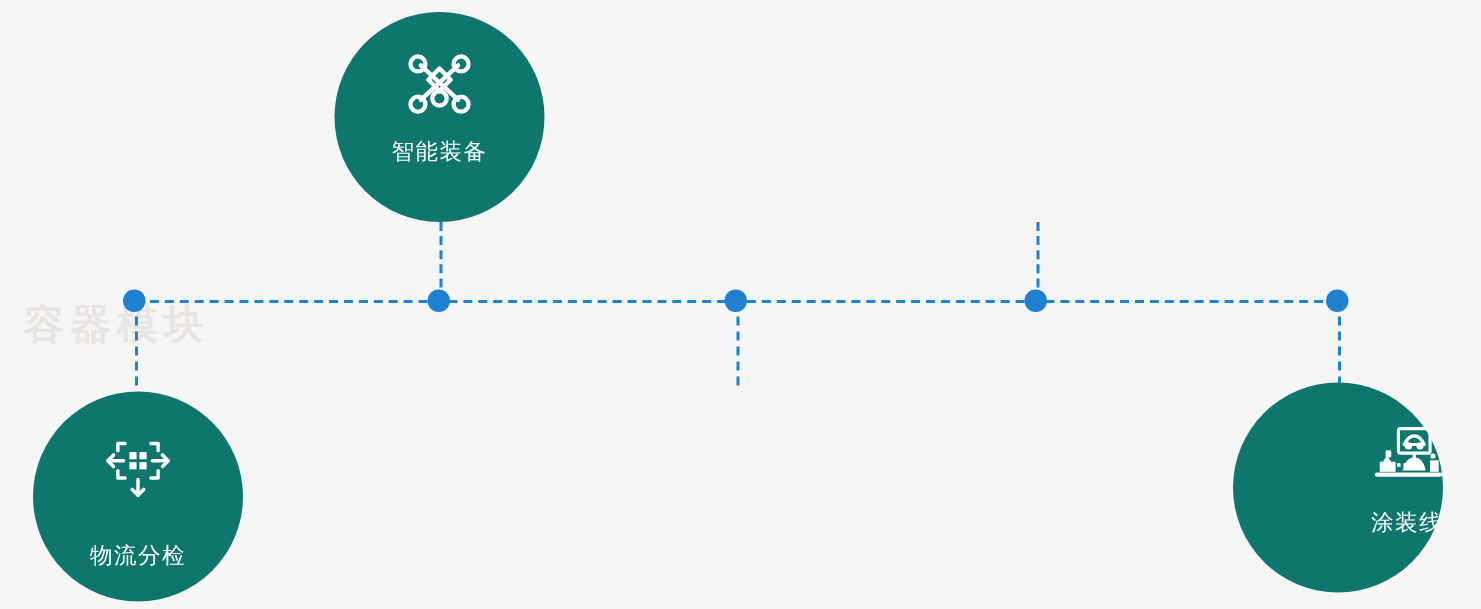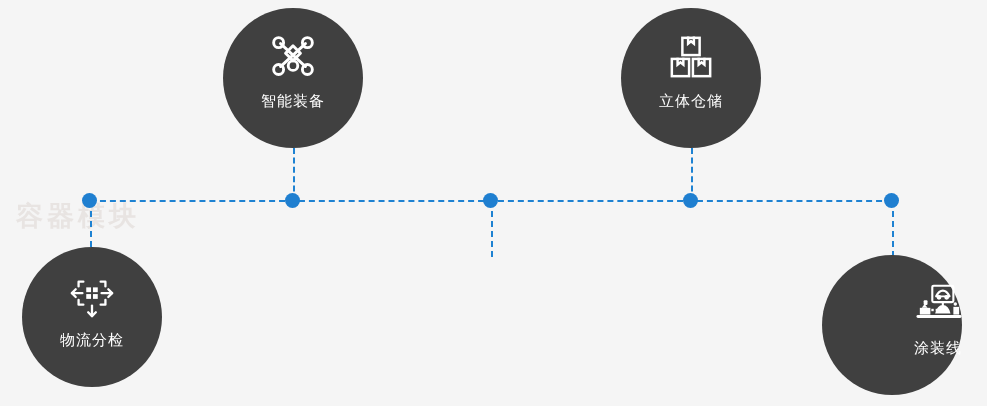--- a/index.html
+++ b/index.html
@@ -59,21 +59,21 @@
     border-radius: 50%;
     background: #1f7fd0;
     z-index: 4;
   }
   
   .node-circle {
     position: absolute;
     width: 140px;
     height: 140px;
     border-radius: 50%;
-    background: #404040;
+    background: #0f766e;
     z-index: 3;
     display: flex;
     flex-direction: column;
     align-items: center;
     justify-content: flex-start;
     box-sizing: border-box;
     padding-top: 26px;
   }
   .node-icon {
     width: 46px;
@@ -119,35 +119,22 @@
         <circle cx="39" cy="9" r="5.2"></circle>
         <circle cx="9" cy="37" r="5.2"></circle>
         <circle cx="39" cy="37" r="5.2"></circle>
         <rect x="18.5" y="14.5" width="11" height="11" transform="rotate(45 24 20)"></rect>
         <circle cx="24" cy="33" r="5"></circle>
       </svg>
     </span>
     <span class="node-label">智能装备</span>
   </div>
 
-  <div class="node-circle" style="left:621px; top:8px;">
-    <span>
-      <svg class="node-icon" viewBox="0 0 48 48" fill="none" stroke="#ffffff" stroke-width="2.6" stroke-linecap="square" stroke-linejoin="miter">
-        <rect x="15" y="4" width="18" height="18"></rect>
-        <path d="M21 4 v6 l3 -2.5 l3 2.5 V4"></path>
-        <rect x="4" y="26" width="18" height="18"></rect>
-        <path d="M10 26 v6 l3 -2.5 l3 2.5 V26"></path>
-        <rect x="26" y="26" width="18" height="18"></rect>
-        <path d="M32 26 v6 l3 -2.5 l3 2.5 V26"></path>
-      </svg>
-    </span>
-    <span class="node-label">立体仓储</span>
-  </div>
 
-  <div class="node-circle" style="left:22px; top:247px;">
+  <div class="node-circle" style="left:22px; top:261px;gap:16px;">
     <span>
       <svg class="node-icon" viewBox="0 0 48 48" fill="none" stroke="#ffffff" stroke-width="2.4" stroke-linecap="round" stroke-linejoin="round">
         <path d="M15 9 H10 V14"></path>
         <path d="M33 9 H38 V14"></path>
         <path d="M15 33 H10 V28"></path>
         <path d="M33 33 H38 V28"></path>
         <rect x="18" y="15" width="5" height="5" fill="#ffffff" stroke="none"></rect>
         <rect x="25" y="15" width="5" height="5" fill="#ffffff" stroke="none"></rect>
         <rect x="18" y="22" width="5" height="5" fill="#ffffff" stroke="none"></rect>
         <rect x="25" y="22" width="5" height="5" fill="#ffffff" stroke="none"></rect>

